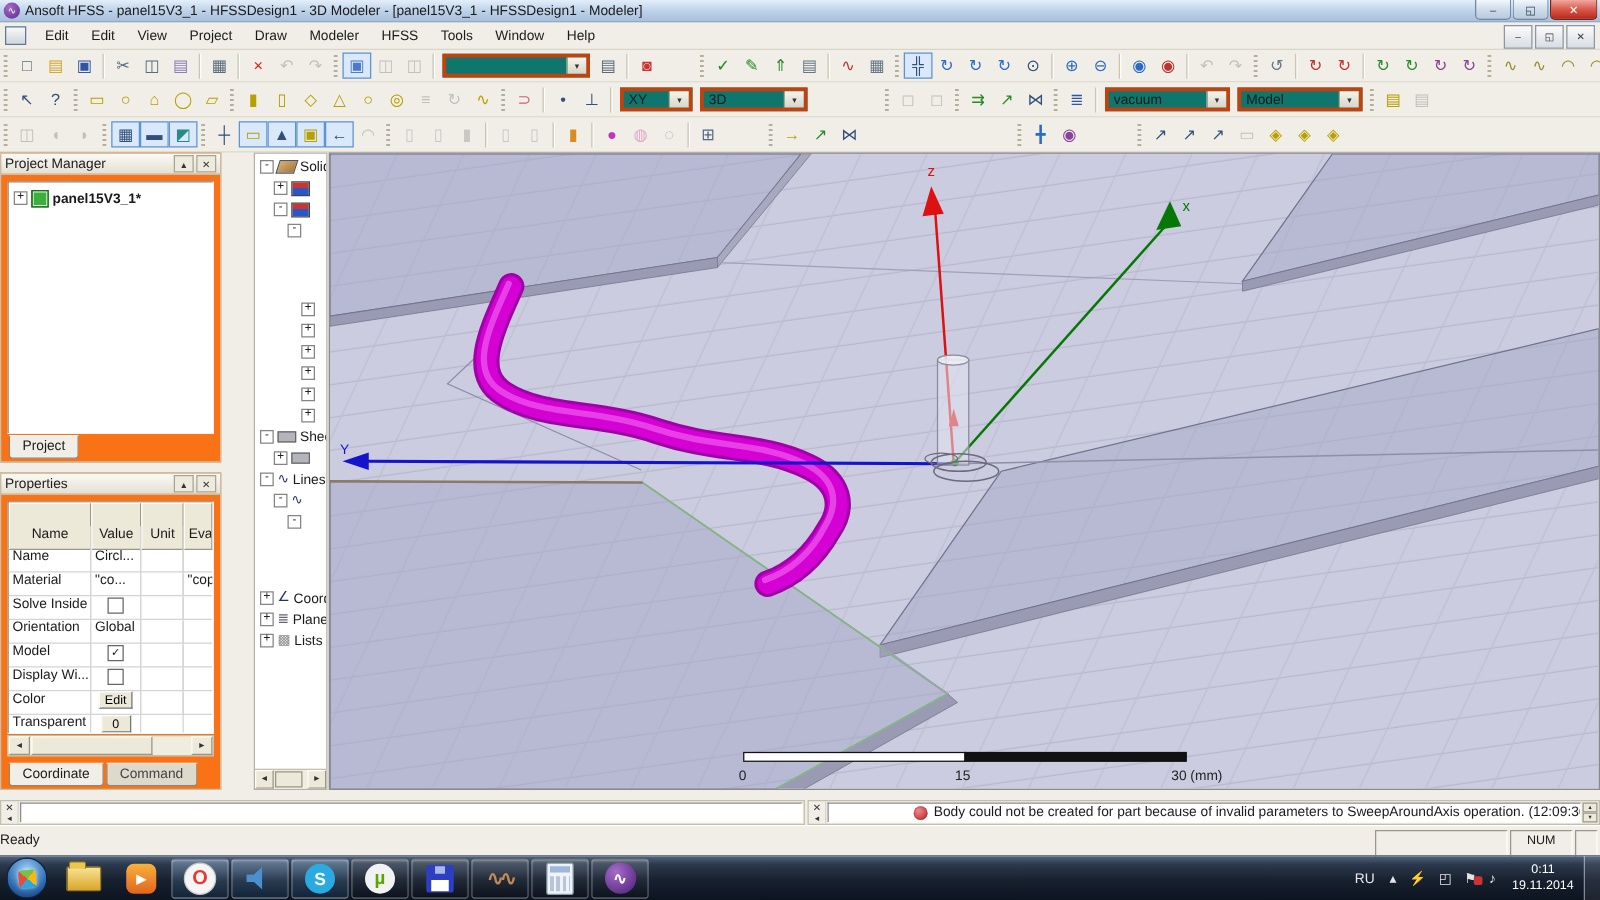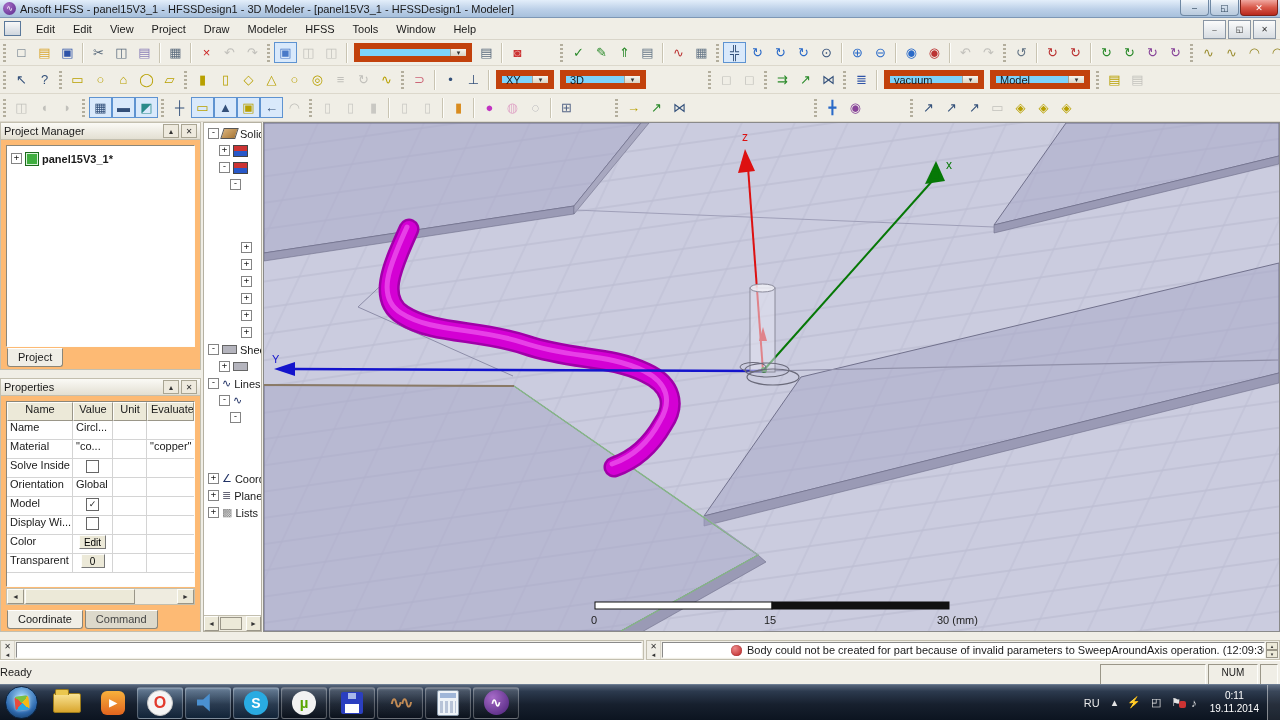--- a/index.html
+++ b/index.html
@@ -33,27 +33,27 @@
     display:flex;align-items:center;box-sizing:border-box;overflow:hidden}
   #tb1{top:40px;height:26px}#tb2{top:66px;height:28px}#tb3{top:94px;height:28px}
   .tb-grip{width:3px;height:18px;margin:0 4px 0 3px;flex:none;
     background:repeating-linear-gradient(to bottom,#b3ae9d 0 2px,transparent 2px 4px)}
   .tb-sep{width:0;height:20px;border-left:1px solid #c9c4b2;border-right:1px solid #fdfdfa;margin:0 3px;flex:none}
   .tb-btn{width:23px;height:21px;flex:none;display:flex;align-items:center;justify-content:center;
     border:1px solid transparent;background:transparent;padding:0;font-size:13px;line-height:1;
     font-family:"Liberation Sans",sans-serif}
   .tb-btn.active{background:#d9e9fb;border-color:#5e93d1}
   .tb-btn.disabled{opacity:.38;filter:grayscale(.9)}
-  .combo{height:19px;background:#7dd3fc;border:6px solid #c2410c;display:flex;align-items:center;
+  .combo{height:19px;background:#0f766e;border:3px solid #c2410c;display:flex;align-items:center;
     margin:0 3px;flex:none;box-sizing:border-box}
   .cval{flex:1;padding:0 4px;overflow:hidden;white-space:nowrap}
   .carr{width:15px;height:100%;background:linear-gradient(#f6f4ee,#d9d4c6);border-left:1px solid #a8a494;
     display:flex;align-items:center;justify-content:center;font-size:7px;color:#333}
   
-  .spanel{position:absolute;left:0;width:201px;background:#fdba74;border:1px solid #c3bfaf;box-sizing:border-box}
+  .spanel{position:absolute;left:0;width:177px;background:#f97316;border:1px solid #c3bfaf;box-sizing:border-box}
   #pm{top:122px;height:248px}
   #props{top:378px;height:254px}
   .phead{height:16px;display:flex;align-items:center;padding:0 3px;
     background:linear-gradient(#fbfaf6,#e3dfd2);border-bottom:1px solid #c3bfaf}
   .phead .t{flex:1;font-size:11px}
   .hbtn{width:14px;height:12px;border:1px solid #a9a593;background:#eeeade;font-size:8px;
     display:flex;align-items:center;justify-content:center;margin-left:2px;color:#333}
   .pm-body{position:absolute;left:5px;right:5px;top:22px;bottom:22px;background:#fff;
     border:1px solid;border-color:#8a8679 #fdfdfa #fdfdfa #8a8679}
   .ptabrow{position:absolute;left:6px;bottom:2px;display:flex}
@@ -73,21 +73,21 @@
   .proj-label{font-weight:bold}
   .ti-project{width:12px;height:12px;background:#3fae3f;border:1px solid #1c6a1c;
     box-shadow:inset 0 0 0 1px #d8f2d8;flex:none}
   
   .ptable{position:absolute;left:5px;right:5px;top:22px;bottom:44px;background:#fff;
     border:1px solid;border-color:#8a8679 #fdfdfa #fdfdfa #8a8679;overflow:hidden}
   .prow{display:flex;height:19px;box-sizing:border-box}
   .prow.hd .pc{background:#ece9d8;border:1px solid;border-color:#fdfdfa #9a9688 #9a9688 #fdfdfa;
     text-align:center;font-size:11px}
   .pc{box-sizing:border-box;border-right:1px solid #d4d4d4;border-bottom:1px solid #d4d4d4;
-    padding:0 3px;overflow:hidden;white-space:nowrap;flex:none}
+    padding:18px 3px;overflow:hidden;white-space:nowrap;flex:none}
   .pc.c0{width:66px}.pc.c1{width:40px}.pc.c2{width:34px}.pc.c3{flex:1;border-right:none}
   .cb{width:11px;height:11px;border:1px solid #666;background:#fff;font-size:9px;line-height:10px;text-align:center;margin:1px auto 0}
   .pbtn{height:14px;min-width:24px;font-size:10px;padding:0 4px;background:#ece9d8;
     border:1px solid;border-color:#fdfdfa #777 #777 #fdfdfa;font-family:"Liberation Sans",sans-serif;display:block;margin:0 auto}
   .hscroll{position:absolute;left:5px;right:5px;bottom:26px;height:15px;background:#efece0;
     border:1px solid #c3bfaf;display:flex;align-items:stretch}
   .sbtn{width:15px;background:#ece9d8;border:1px solid;border-color:#fdfdfa #9a9688 #9a9688 #fdfdfa;
     font-size:7px;display:flex;align-items:center;justify-content:center;color:#333;flex:none}
   .sthumb{width:58%;background:#ece9d8;border:1px solid;border-color:#fdfdfa #9a9688 #9a9688 #fdfdfa;margin:0 1px}
   

